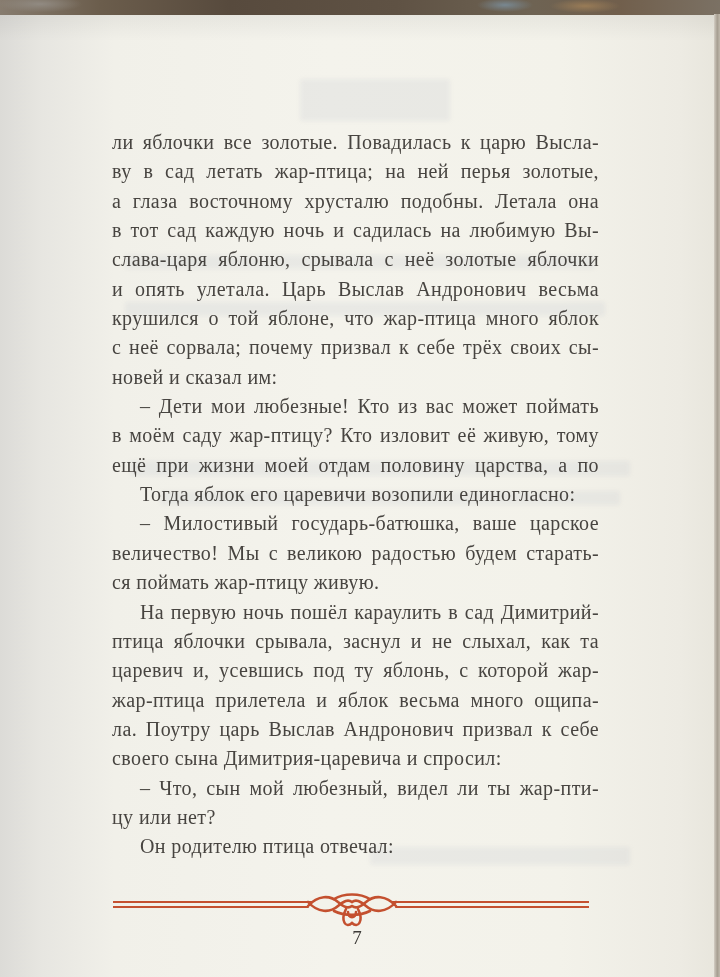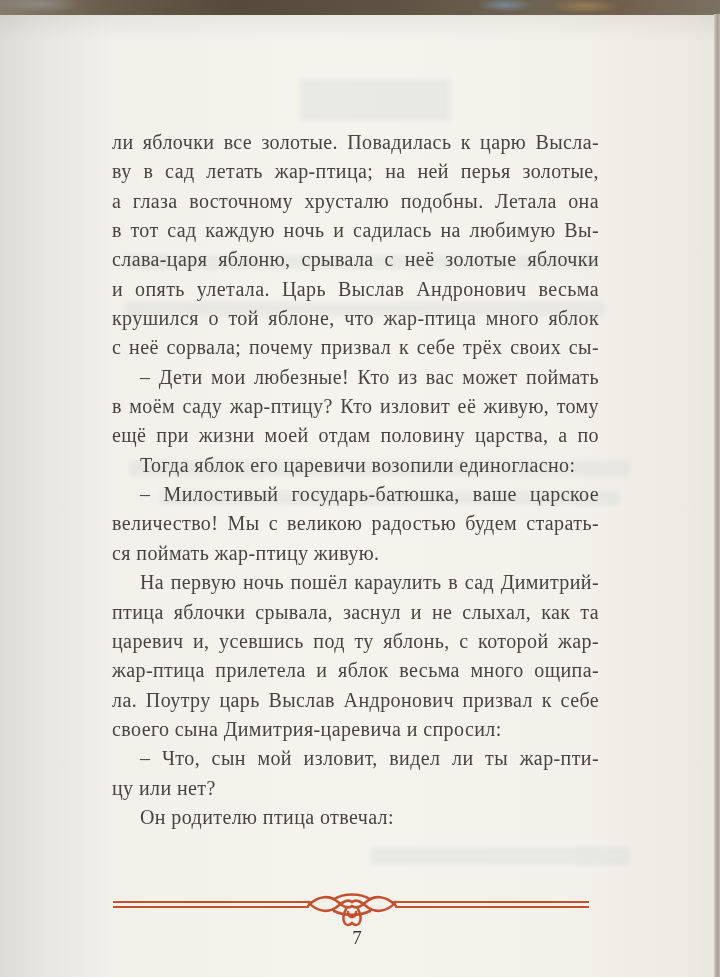--- a/index.html
+++ b/index.html
@@ -80,34 +80,35 @@
 
     <div class="text-block">
         <div class="line">ли яблочки все золотые. Повадилась к царю Высла-</div>
         <div class="line">ву в сад летать жар-птица; на ней перья золотые,</div>
         <div class="line">а глаза восточному хрусталю подобны. Летала она</div>
         <div class="line">в тот сад каждую ночь и садилась на любимую Вы-</div>
         <div class="line">слава-царя яблоню, срывала с неё золотые яблочки</div>
         <div class="line">и опять улетала. Царь Выслав Андронович весьма</div>
         <div class="line">крушился о той яблоне, что жар-птица много яблок</div>
         <div class="line">с неё сорвала; почему призвал к себе трёх своих сы-</div>
+        <div class="line para-end">новей и сказал им:</div>
         <div class="line indent">– Дети мои любезные! Кто из вас может поймать</div>
         <div class="line">в моём саду жар-птицу? Кто изловит её живую, тому</div>
         <div class="line">ещё при жизни моей отдам половину царства, а по</div>
         <div class="line indent para-end">Тогда яблок его царевичи возопили единогласно:</div>
         <div class="line indent">– Милостивый государь-батюшка, ваше царское</div>
         <div class="line">величество! Мы с великою радостью будем старать-</div>
         <div class="line para-end">ся поймать жар-птицу живую.</div>
         <div class="line indent">На первую ночь пошёл караулить в сад Димитрий-</div>
         <div class="line">птица яблочки срывала, заснул и не слыхал, как та</div>
         <div class="line">царевич и, усевшись под ту яблонь, с которой жар-</div>
         <div class="line">жар-птица прилетела и яблок весьма много ощипа-</div>
         <div class="line">ла. Поутру царь Выслав Андронович призвал к себе</div>
         <div class="line para-end">своего сына Димитрия-царевича и спросил:</div>
-        <div class="line indent">– Что, сын мой изловит, видел ли ты жар-пти-</div>
+        <div class="line indent">– Что, сын мой любезный, видел ли ты жар-пти-</div>
         <div class="line para-end">цу или нет?</div>
         <div class="line indent para-end">Он родителю птица отвечал:</div>
       </div>
 
     <div class="rule"></div>
 
     <svg class="ornament" width="96" height="52" viewBox="0 0 96 52">
       <ellipse cx="48" cy="21" rx="44" ry="9" fill="#f3f2ea"></ellipse>
       <g fill="none" stroke="#c4502f" stroke-width="2.6" stroke-linecap="round">
         <path d="M4 21 C 14 10, 26 10, 34 17 C 40 22, 44 24, 48 21"></path>

